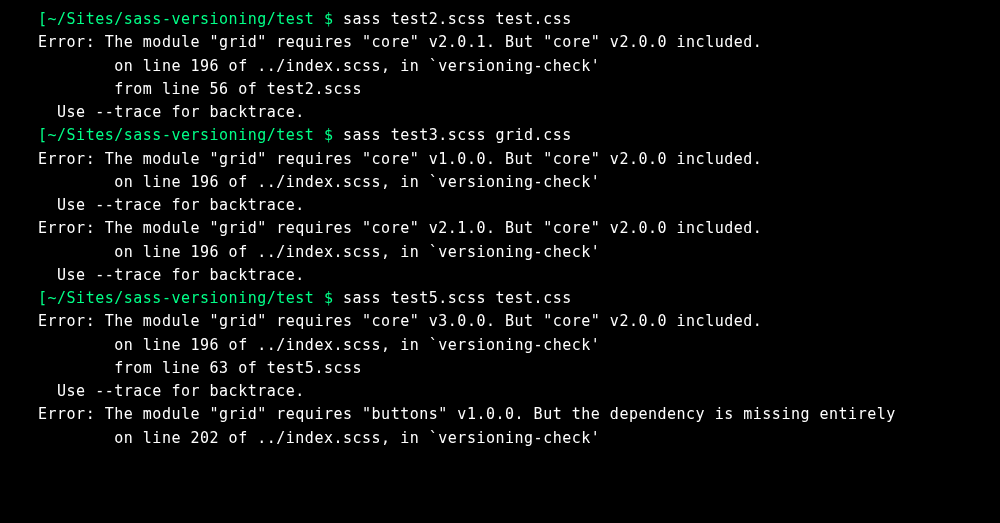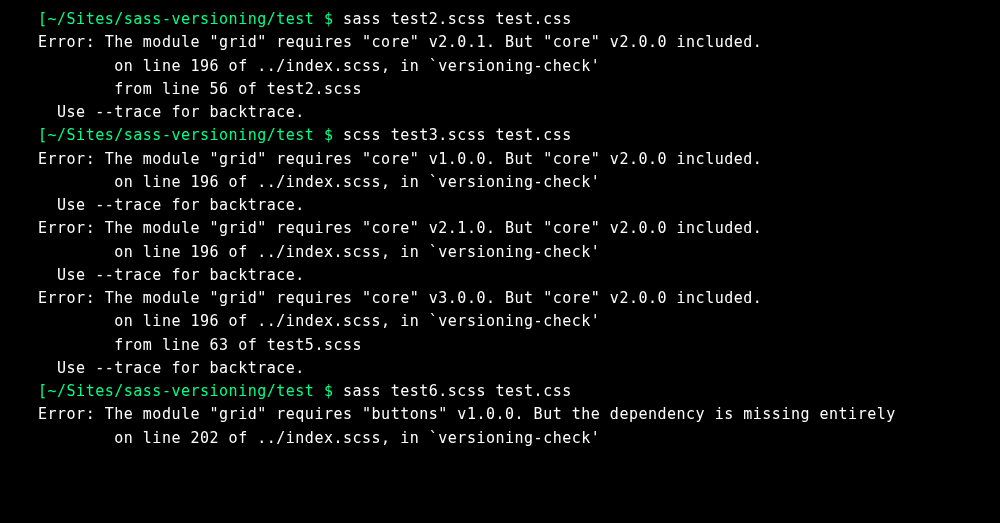--- a/index.html
+++ b/index.html
@@ -46,31 +46,31 @@
 <body>
 
 <div>
 
   <div class="line"><span class="prompt-bracket">[</span><span class="prompt-path">~/Sites/sass-versioning/test</span><span class="prompt-dollar"> $ </span><span class="cmd">sass test2.scss test.css</span></div>
   <div class="line error">Error: The module "grid" requires "core" v2.0.1. But "core" v2.0.0 included.</div>
   <div class="line indent">        on line 196 of ../index.scss, in `versioning-check'</div>
   <div class="line indent">        from line 56 of test2.scss</div>
   <div class="line indent">  Use --trace for backtrace.</div>
 
-  <div class="line"><span class="prompt-bracket">[</span><span class="prompt-path">~/Sites/sass-versioning/test</span><span class="prompt-dollar"> $ </span><span class="cmd">scss test3.scss test.css</span></div>
+  <div class="line"><span class="prompt-bracket">[</span><span class="prompt-path">~/Sites/sass-versioning/test</span><span class="prompt-dollar"> $ </span><span class="cmd">sass test3.scss grid.css</span></div>
   <div class="line error">Error: The module "grid" requires "core" v1.0.0. But "core" v2.0.0 included.</div>
   <div class="line indent">        on line 196 of ../index.scss, in `versioning-check'</div>
   <div class="line indent">  Use --trace for backtrace.</div>
 
   <div class="line error">Error: The module "grid" requires "core" v2.1.0. But "core" v2.0.0 included.</div>
   <div class="line indent">        on line 196 of ../index.scss, in `versioning-check'</div>
   <div class="line indent">  Use --trace for backtrace.</div>
 
+  <div class="line"><span class="prompt-bracket">[</span><span class="prompt-path">~/Sites/sass-versioning/test</span><span class="prompt-dollar"> $ </span><span class="cmd">sass test5.scss test.css</span></div>
   <div class="line error">Error: The module "grid" requires "core" v3.0.0. But "core" v2.0.0 included.</div>
   <div class="line indent">        on line 196 of ../index.scss, in `versioning-check'</div>
   <div class="line indent">        from line 63 of test5.scss</div>
   <div class="line indent">  Use --trace for backtrace.</div>
 
-  <div class="line"><span class="prompt-bracket">[</span><span class="prompt-path">~/Sites/sass-versioning/test</span><span class="prompt-dollar"> $ </span><span class="cmd">sass test6.scss test.css</span></div>
   <div class="line error">Error: The module "grid" requires "buttons" v1.0.0. But the dependency is missing entirely</div>
   <div class="line indent">        on line 202 of ../index.scss, in `versioning-check'</div>
 
 </div>
 
 </body></html>

